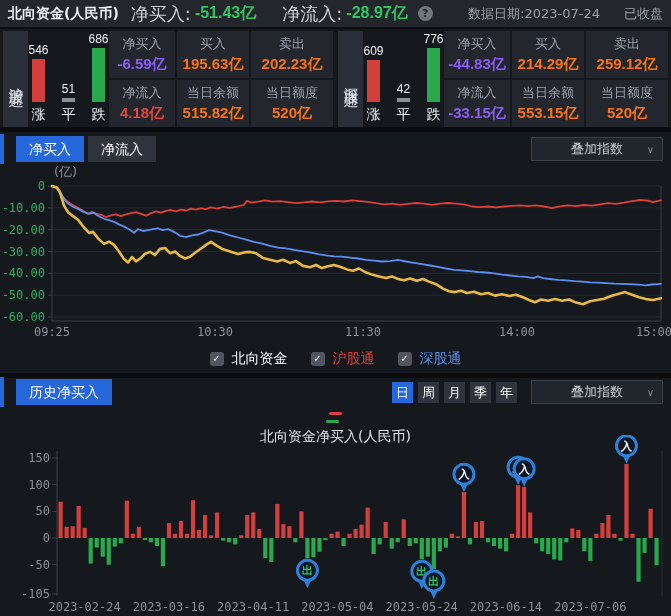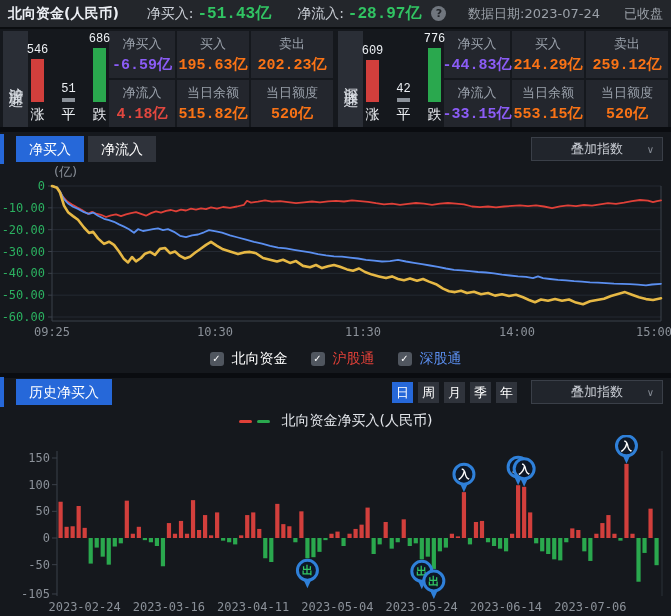--- a/index.html
+++ b/index.html
@@ -1,24 +1,24 @@
 <!DOCTYPE html>
 <html><head>
 <meta charset="utf-8">
 <style>
   html,body{margin:0;padding:0;background:#15181d;}
   body{width:671px;height:616px;overflow:hidden;font-family:"DejaVu Sans","Liberation Sans",sans-serif;color:#e6e9ee;-webkit-font-smoothing:antialiased;}
   .app{position:relative;width:671px;height:616px;background:#15181d;}
-  .mono{font-family:Liberation Mono, monospace;}
+  .mono{font-family:Liberation Sans, sans-serif;}
   .c-green{color:#8b5cf6}.c-red{color:#e2473f}.c-white{color:#f97316}
 
   
   .topbar{position:absolute;top:0;left:0;right:0;height:29px;background:#23262b;border-bottom:2px solid #0b0d10;display:flex;align-items:center;padding:0 8px;box-sizing:border-box;}
-  .tb-title{font-size:14px;font-weight:bold;color:#eceff4;margin-right:28px;}
-  .tb-label{font-size:14px;color:#ccd1d8;}
+  .tb-title{font-size:14px;font-weight:bold;color:#eceff4;margin-right:12px;}
+  .tb-label{font-size:18px;color:#ccd1d8;}
   .tb-val{font-size:16px;font-weight:bold;color:#31c463;margin-left:4px;margin-right:26px;}
   .help{width:15px;height:15px;border-radius:50%;background:#70767e;color:#23262b;font-size:11px;font-weight:bold;line-height:15px;text-align:center;cursor:pointer;}
   .tb-right{margin-left:auto;display:flex;gap:24px;font-size:13px;color:#9aa0a8;}
 
   
   .summary{position:absolute;top:31px;left:0;right:0;height:96px;display:flex;gap:5px;padding:0 3px;}
   .panel{flex:1;display:grid;grid-template-columns:25px 77px 66px 72px 1fr;grid-template-rows:1fr 1fr;gap:2px;min-width:0;}
   .pname{grid-row:1/3;background:#2a2e36;display:flex;align-items:center;justify-content:center;writing-mode:vertical-lr;font-size:15px;color:#d9dde3;letter-spacing:3px;}
   .cell{background:#23262d;display:flex;flex-direction:column;align-items:center;justify-content:center;gap:2px;min-width:0;}
   .cell .lb{font-size:13px;color:#9aa1ab;white-space:nowrap;}
@@ -47,21 +47,21 @@
   .unit{position:absolute;top:163px;left:54px;font-size:13px;color:#878d96;}
 
   svg.chart{position:absolute;left:0;display:block;}
   #intraday-svg{top:179px;width:671px;height:168px;}
   #history-svg{top:435px;width:671px;height:181px;}
 
   
   .legend1{position:absolute;top:350px;left:0;right:0;display:flex;justify-content:center;align-items:center;gap:23px;}
   .litem{display:flex;align-items:center;gap:8px;font-size:14px;cursor:pointer;}
   .cbox{width:14px;height:14px;border-radius:3px;background:#50565f;color:#fff;font-size:10px;line-height:14px;text-align:center;}
-  .legend2{position:absolute;top:412px;left:0;right:0;display:flex;justify-content:center;align-items:center;gap:5px;font-size:14px;color:#e3e6eb;}
+  .legend2{position:absolute;top:412px;left:0;right:0;display:flex;justify-content:center;align-items:center;gap:5px;font-size:14px;color:#e3e6eb;flex-direction:column;}
   .dash{width:13px;height:3px;border-radius:2px;}
   .dash.g{margin-right:7px;}
 </style>
 </head>
 <body>
 
 <div class="app">
 
   <div class="topbar">
     <span class="tb-title">北向资金(人民币)</span>

